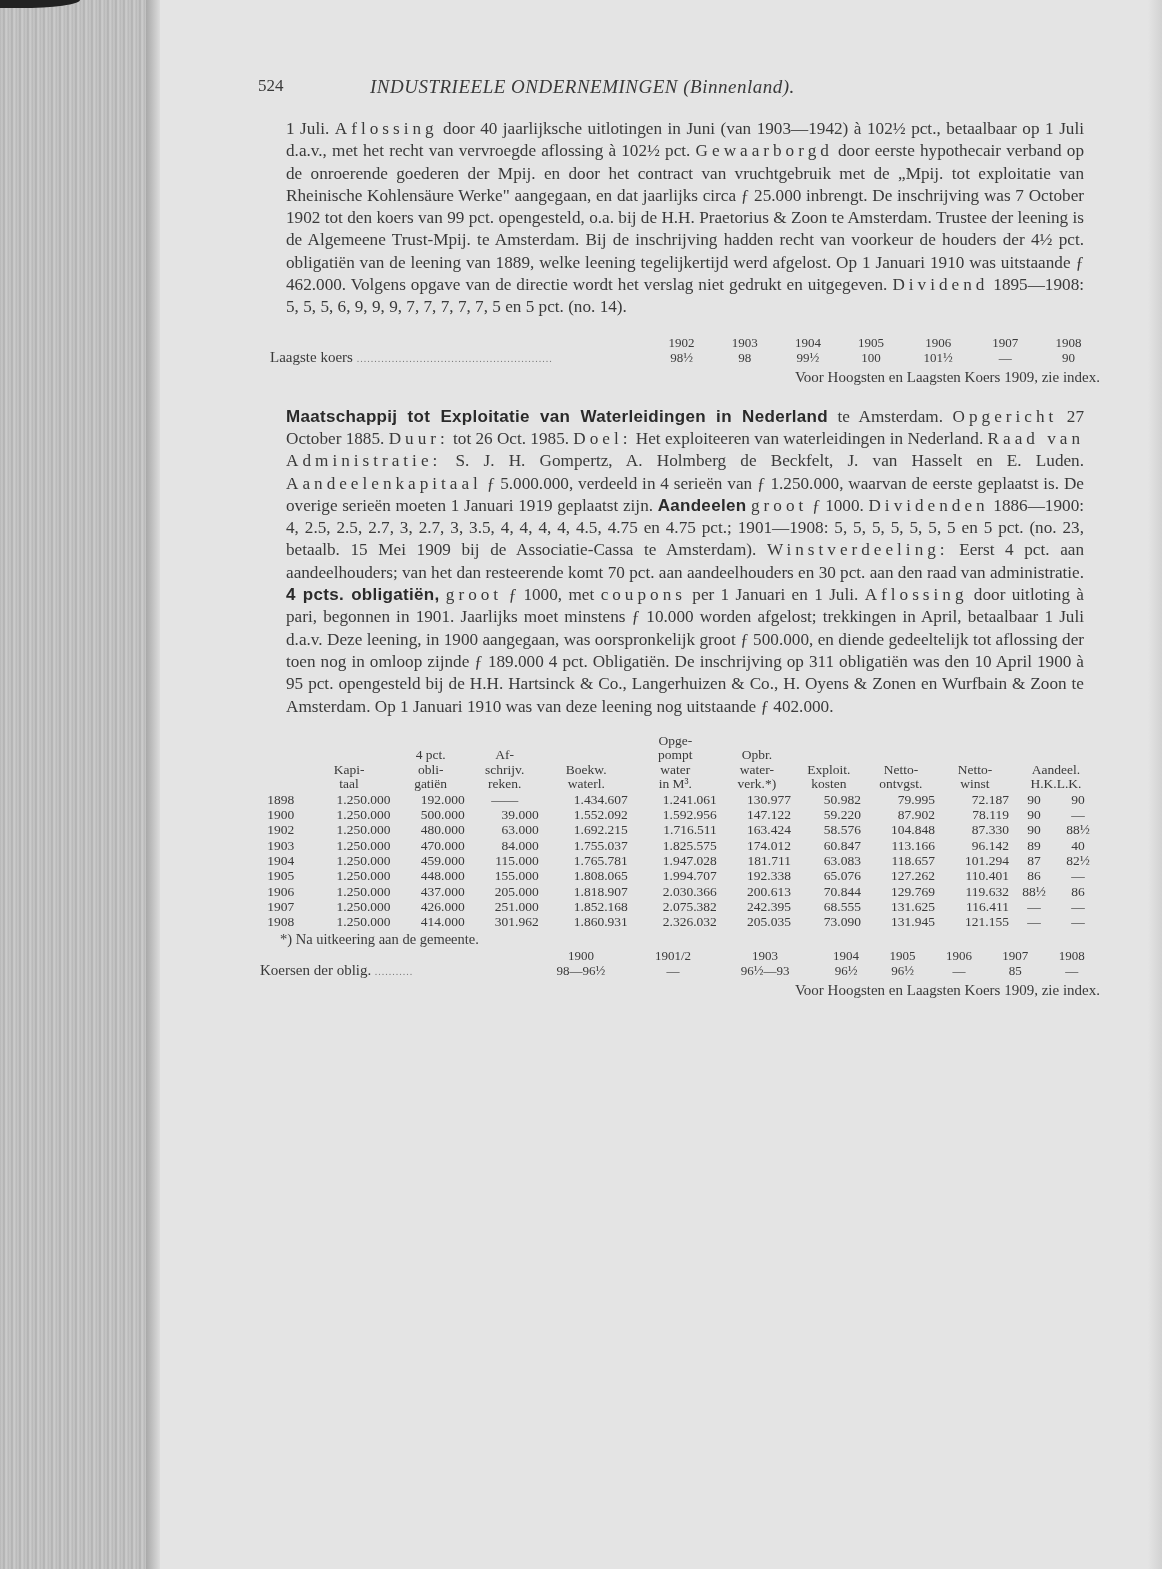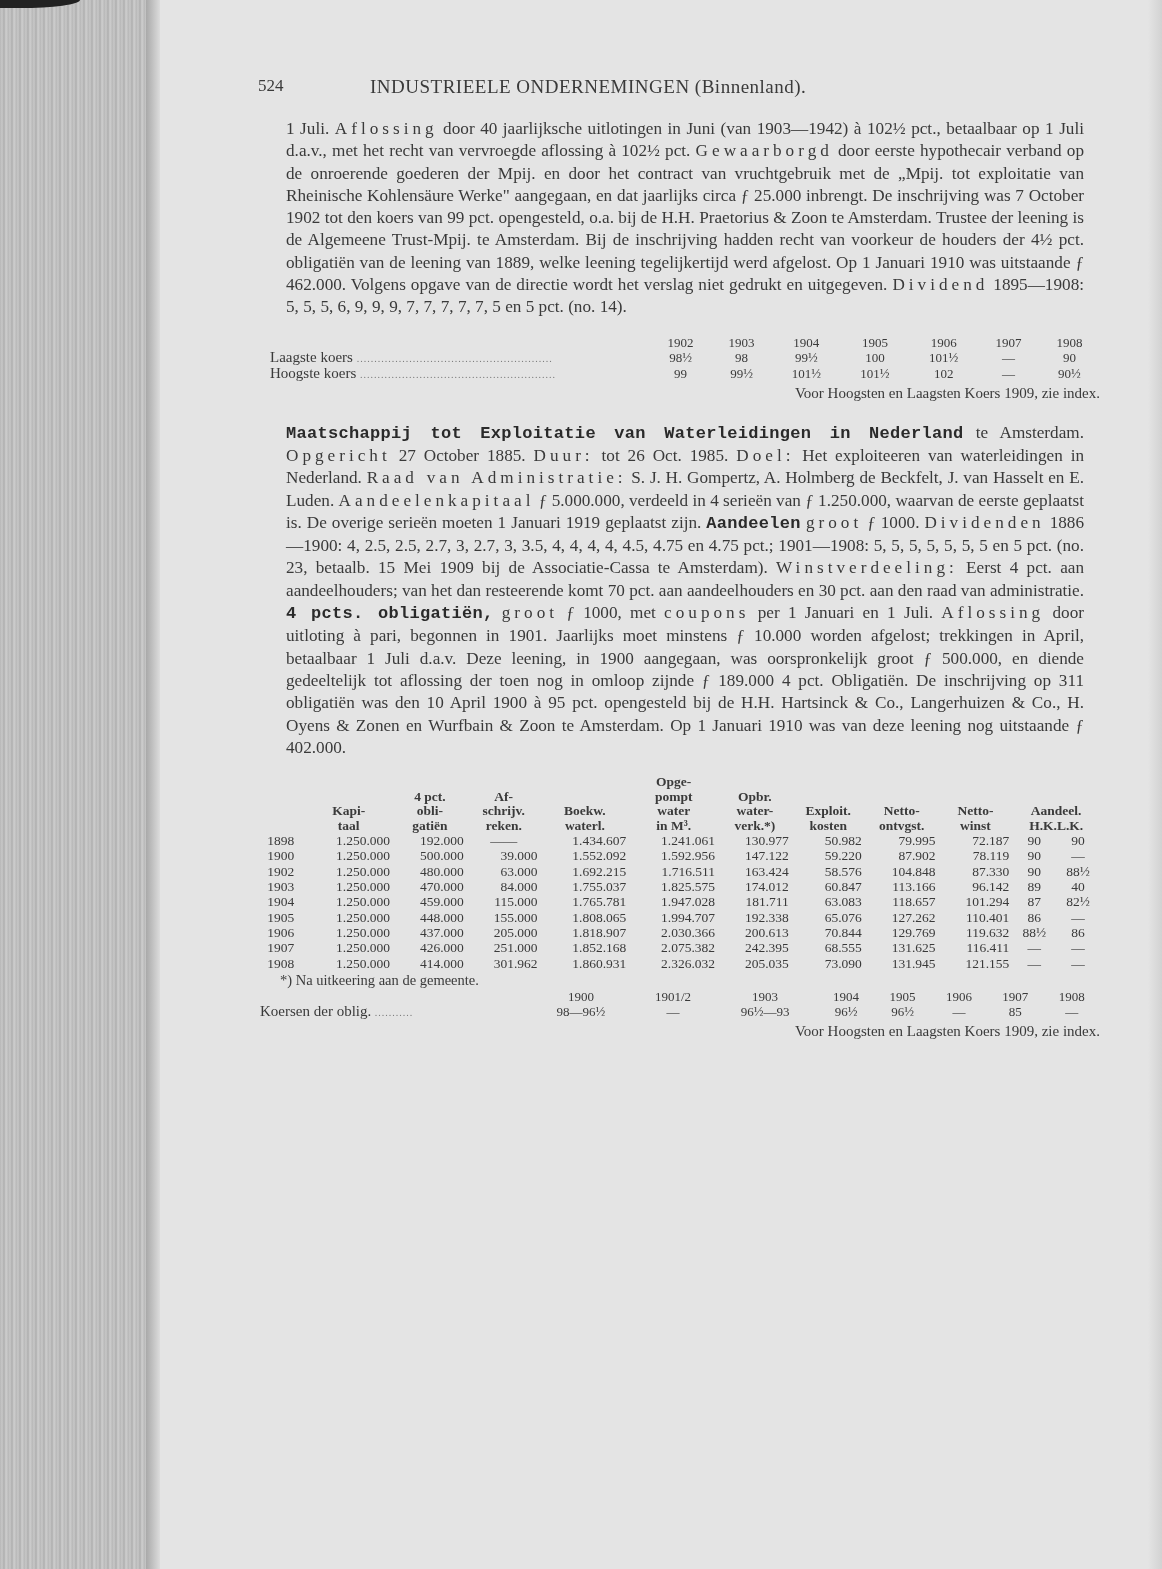--- a/index.html
+++ b/index.html
@@ -13,35 +13,35 @@
     position:absolute; left:0; top:0; width:150px; height:1569px;
     background: repeating-linear-gradient(90deg,#b6b6b6 0px,#c8c8c8 2px,#aeaeae 4px,#cfcfcf 6px,#bdbdbd 8px);
   }
   .edge-shadow { position:absolute; left:146px; top:0; width:14px; height:1569px;
     background:linear-gradient(90deg,#a9a9a9,#dcdcdc); }
   .corner { position:absolute; left:0; top:0; width:80px; height:8px; background:#222; border-bottom-right-radius:60px 8px; }
   .right-edge { position:absolute; right:0; top:0; width:14px; height:1569px; background:linear-gradient(90deg,#e4e4e4,#d2d2d2); }
   .page { position:absolute; left:270px; top:72px; width:830px; }
   .header { position:relative; height:30px; font-size:19px; }
   .header .pno { position:absolute; left:-12px; top:4px; font-size:17px; }
-  .header .title { position:absolute; left:100px; top:4px; letter-spacing:0.5px; }
+  .header .title { position:absolute; left:100px; top:4px; font-style:italic; letter-spacing:0.5px; }
   p { margin:16px; text-align:justify; font-size:17.2px; line-height:22.3px; }
   .sp { letter-spacing:4px; }
-  .bold { font-family:Liberation Mono, monospace; font-weight:bold; font-size:17px; color:#2a2a2a; letter-spacing:0.3px; }
+  .bold { font-family:Liberation Sans, sans-serif; font-weight:bold; font-size:17px; color:#2a2a2a; letter-spacing:0.3px; }
   .section1 { margin-top:16px; }
   table { border-collapse:collapse; }
   .kt { font-size:13px; width:830px; margin-top:2px; }
   .kt td { padding:0; line-height:15px; }
   .kt td.lbl { width:380px; white-space:nowrap; font-size:15px;margin-left:11px; }
   .kt td.num { text-align:center; }
   .dots { color:#777; letter-spacing:1px; font-size:10px; }
   .center { text-align:right; font-size:15px; margin:0; line-height:22px; }
   .section2 { margin-top:18px; }
   .dt { font-size:13px; width:840px; margin-left:-10px; margin-top:0; }
-  .dt th { font-weight:bold; font-size:13.5px; line-height:14.5px; text-align:center; vertical-align:bottom; padding:0 2px; }
+  .dt th { font-weight:normal; font-size:13.5px; line-height:14.5px; text-align:center; vertical-align:bottom; padding:0 2px; }
   .dt td { font-size:13.5px; line-height:15.3px; text-align:right; padding:0 3px; white-space:nowrap; }
   .dt td.yr { text-align:center; padding-left:0; }
   .dt td.c { text-align:center; }
   .footnote { font-size:14.5px; margin-left:10px; line-height:18px; }
   .ot { font-size:13px; width:840px; margin-left:-10px; }
   .ot td { padding:0; line-height:15px; text-align:center; }
   .ot td.lbl { text-align:left; width:268px; font-size:15px; white-space:nowrap;}
 </style>
 </head>
 <body>
@@ -75,30 +75,20 @@
       <tr>
         <td class="lbl"><span>Laagste koers</span> <span class="dots">........................................................</span></td>
         <td class="num">98½</td>
         <td class="num">98</td>
         <td class="num">99½</td>
         <td class="num">100</td>
         <td class="num">101½</td>
         <td class="num">—</td>
         <td class="num">90</td>
       </tr>
-      <tr>
-        <td class="lbl"><span>Hoogste koers</span> <span class="dots">........................................................</span></td>
-        <td class="num">99</td>
-        <td class="num">99½</td>
-        <td class="num">101½</td>
-        <td class="num">101½</td>
-        <td class="num">102</td>
-        <td class="num">—</td>
-        <td class="num">90½</td>
-      </tr>
     </tbody>
       </table>
     <p class="center">Voor Hoogsten en Laagsten Koers 1909, zie index.</p>
   </div>
 
   <div class="section2">
     <p id="p2"><span class="bold"><span>Maatschappij tot Exploitatie van Waterleidingen in</span> <span>Nederland</span></span><span> te Amsterdam. </span><span class="sp">Opgericht</span><span> 27 October 1885. </span><span class="sp">Duur:</span><span> tot 26 Oct. 1985. </span><span class="sp">Doel:</span><span> Het exploiteeren van waterleidingen in Nederland. </span><span class="sp">Raad van Administratie:</span><span> S. J. H. Gompertz, A. Holmberg de Beckfelt, J. van Hasselt en E. Luden. </span><span class="sp">Aandeelenkapitaal</span><span> ƒ 5.000.000, verdeeld in 4 serieën van ƒ 1.250.000, waarvan de eerste geplaatst is. De overige serieën moeten 1 Januari 1919 geplaatst zijn. </span><span class="bold">Aandeelen</span><span> </span><span class="sp">groot</span><span> ƒ 1000. </span><span class="sp">Dividenden</span><span> 1886—1900: 4, 2.5, 2.5, 2.7, 3, 2.7, 3, 3.5, 4, 4, 4, 4, 4.5, 4.75 en 4.75 pct.; 1901—1908: 5, 5, 5, 5, 5, 5, 5 en 5 pct. (no. 23, betaalb. 15 Mei 1909 bij de Associatie-Cassa te Amsterdam). </span><span class="sp">Winstverdeeling:</span><span> Eerst 4 pct. aan aandeelhouders; van het dan resteerende komt 70 pct. aan aandeelhouders en 30 pct. aan den raad van administratie. </span><span class="bold">4 pcts. obligatiën,</span><span> </span><span class="sp">groot</span><span> ƒ 1000, met </span><span class="sp">coupons</span><span> per 1 Januari en 1 Juli. </span><span class="sp">Aflossing</span><span> door uitloting à pari, begonnen in 1901. Jaarlijks moet minstens ƒ 10.000 worden afgelost; trekkingen in April, betaalbaar 1 Juli d.a.v. Deze leening, in 1900 aangegaan, was oorspronkelijk groot ƒ 500.000, en diende gedeeltelijk tot aflossing der toen nog in omloop zijnde ƒ 189.000 4 pct. Obligatiën. De inschrijving op 311 obligatiën was den 10 April 1900 à 95 pct. opengesteld bij de H.H. Hartsinck &amp; Co., Langerhuizen &amp; Co., H. Oyens &amp; Zonen en Wurfbain &amp; Zoon te Amsterdam. Op 1 Januari 1910 was van deze leening nog uitstaande ƒ 402.000.</span></p>
 
     <table class="dt" id="dt">
       <thead>

